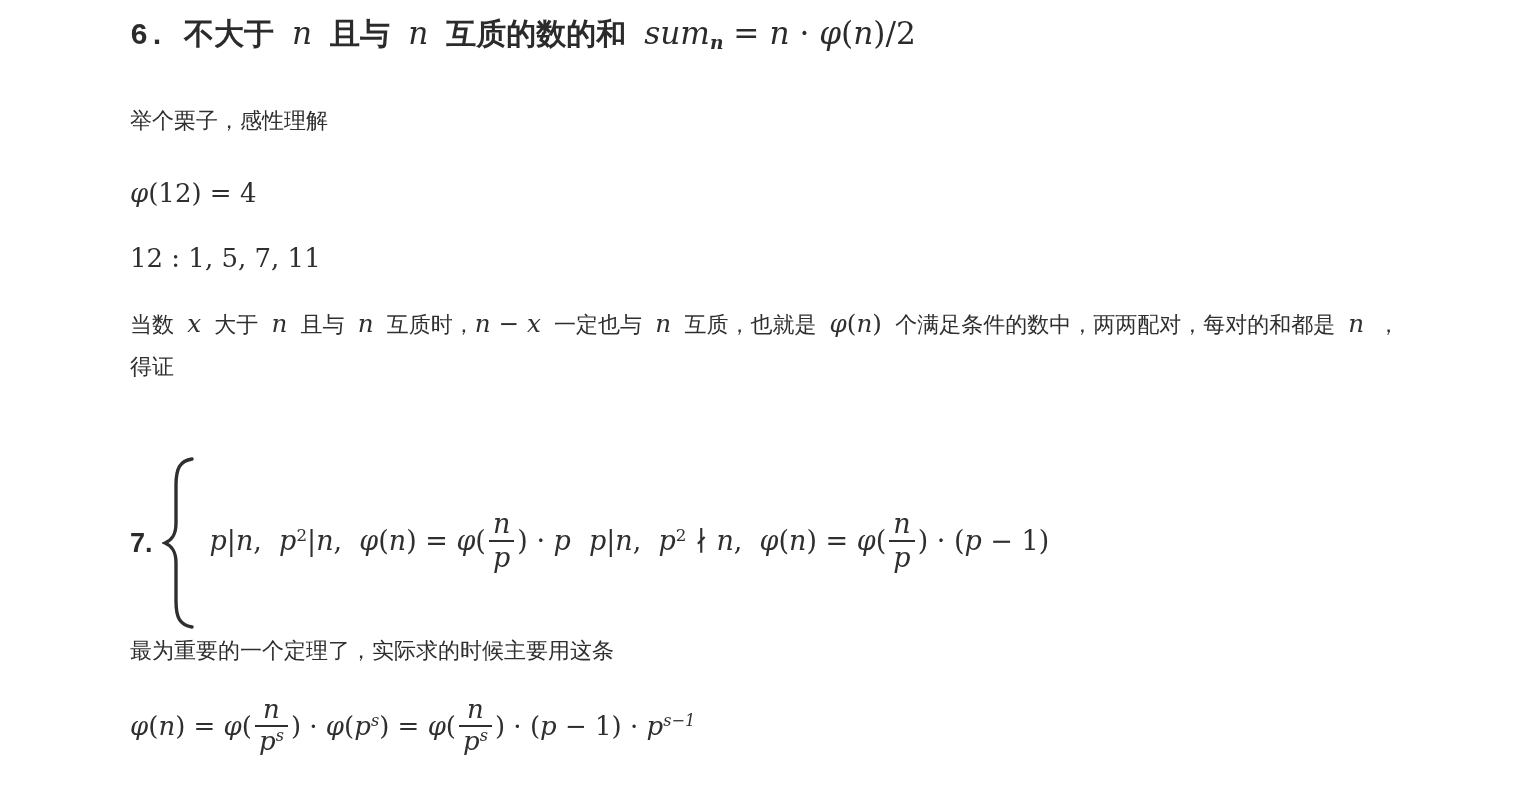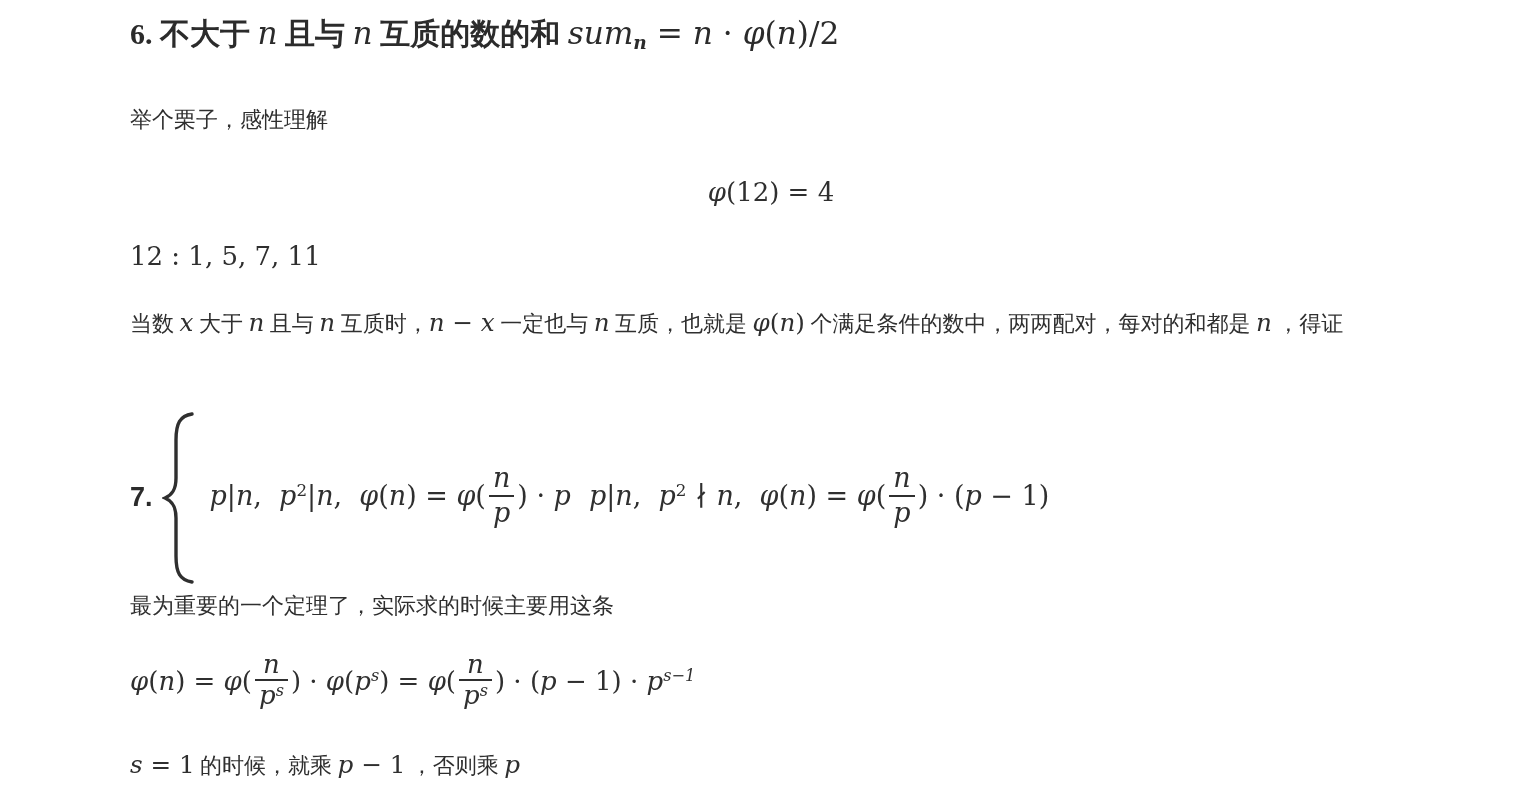--- a/index.html
+++ b/index.html
@@ -31,30 +31,30 @@
     margin: 0;
     max-width: 1282px;
   }
   .p-intro  { margin-top: 44px; }
   .p-pair   { margin-top: 30px; }
   .p-note   { }
   .p-s1     { margin-top: 32px; }
   .p-text .tok-mi, .p-text .tok-mn { font-size: 1.12em; }
   
   .math-line { font-size: 26px; line-height: 1.25; }
-  .f-phi12 { margin-top: 36px; text-align: center; }
+  .f-phi12 { margin-top: 36px; }
   .f-list  { margin-top: 32px; }
   .f-fact  { margin-top: 26px; }
   .tok-mi, .tok-mn, .tok-sup, .tok-sub {
     font-family: "DejaVu Serif", "Liberation Serif", serif;
     white-space: pre-wrap;
   }
   .tok-mi { font-style: italic; }
   .tok-mn { font-style: normal; }
-  .tok-cjk, .tok-b { font-family: Liberation Serif, serif; white-space: pre-wrap; }
+  .tok-cjk, .tok-b { font-family: Liberation Mono, monospace; white-space: pre-wrap; }
   .tok-b { font-weight: 700; }
   .tok-sup { font-size: 62%; position: relative; top: -0.55em; }
   .tok-sub { font-size: 62%; position: relative; top: 0.28em; }
   .tok-sup.it, .tok-sub.it { font-style: italic; }
   
   .frac {
     display: inline-block;
     vertical-align: middle;
     text-align: center;
     margin: 0 3px;

